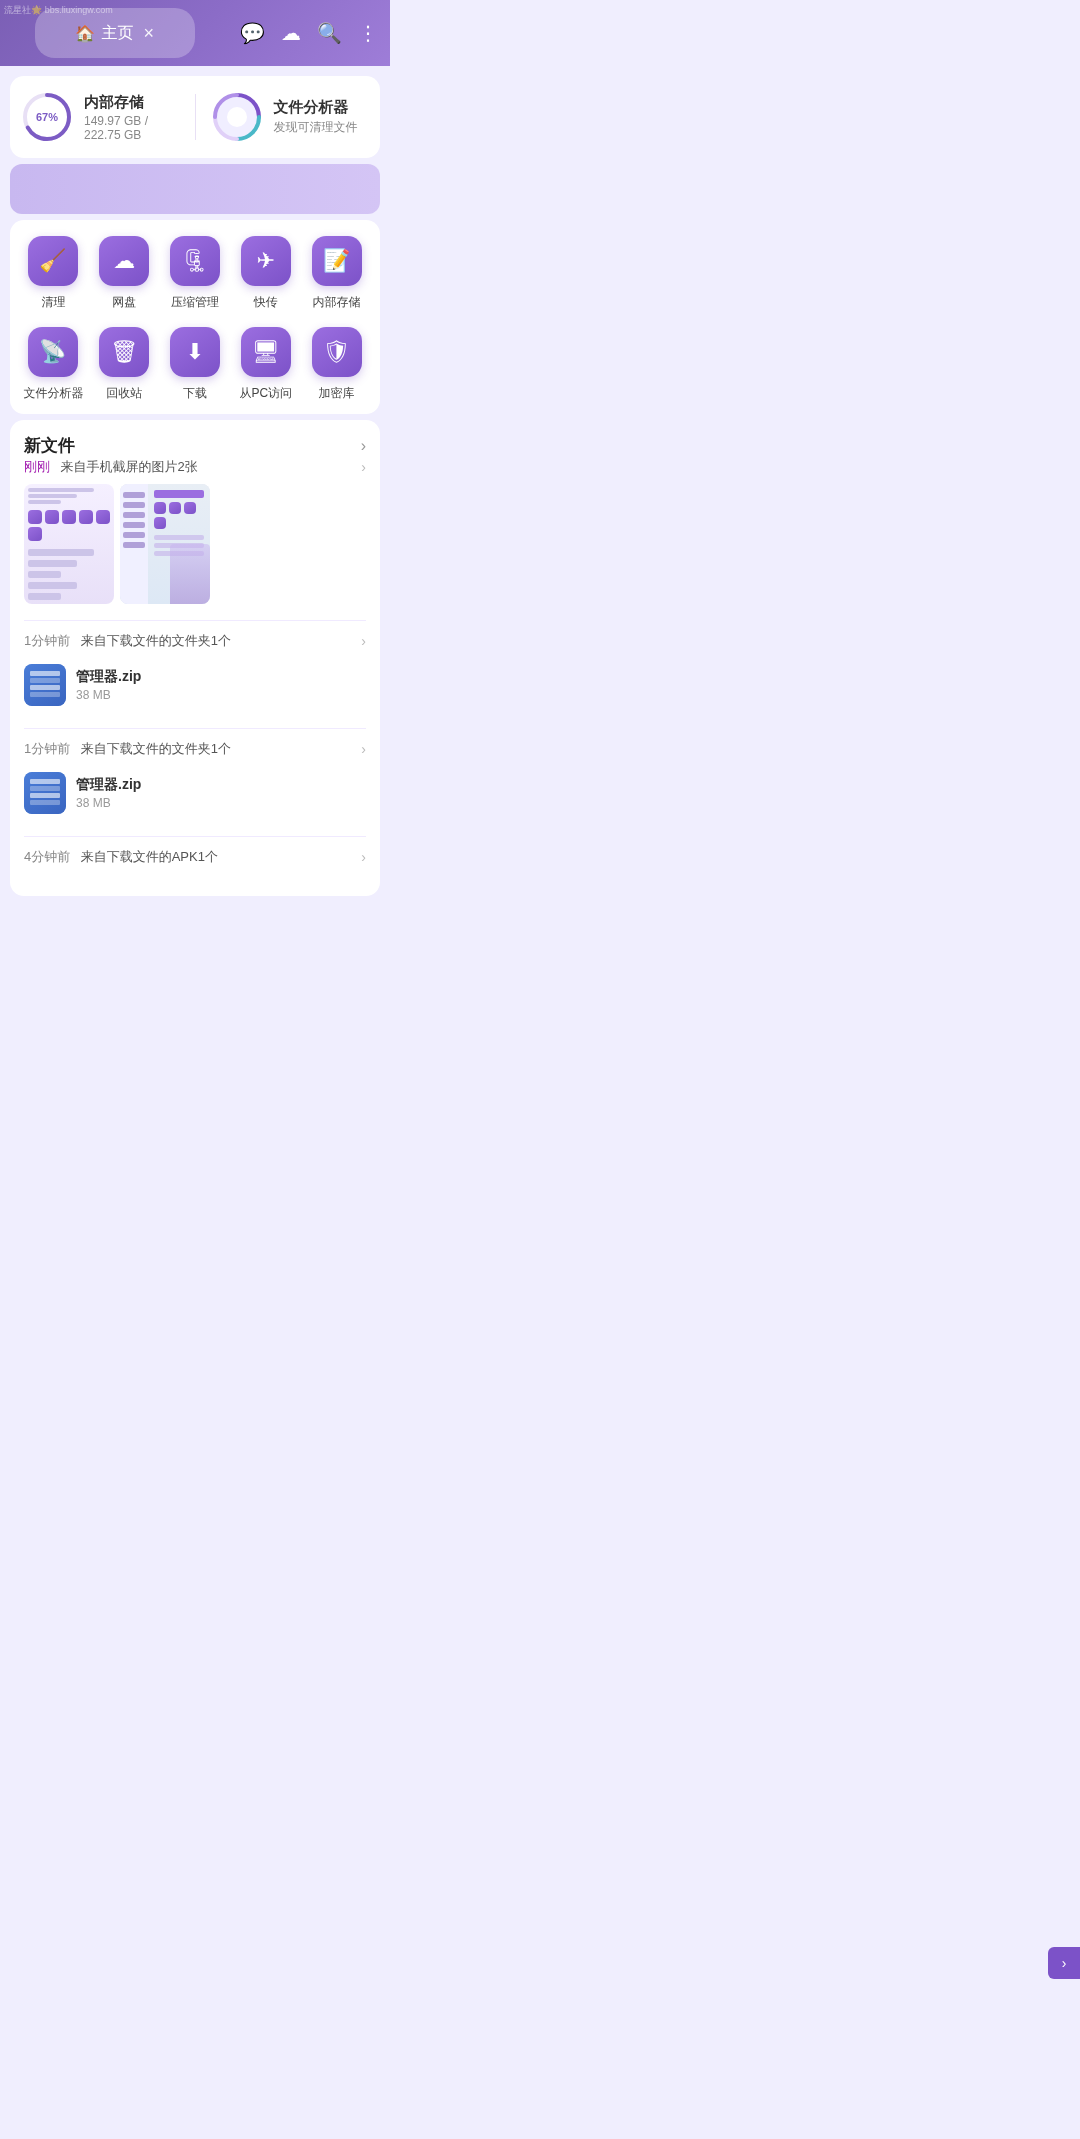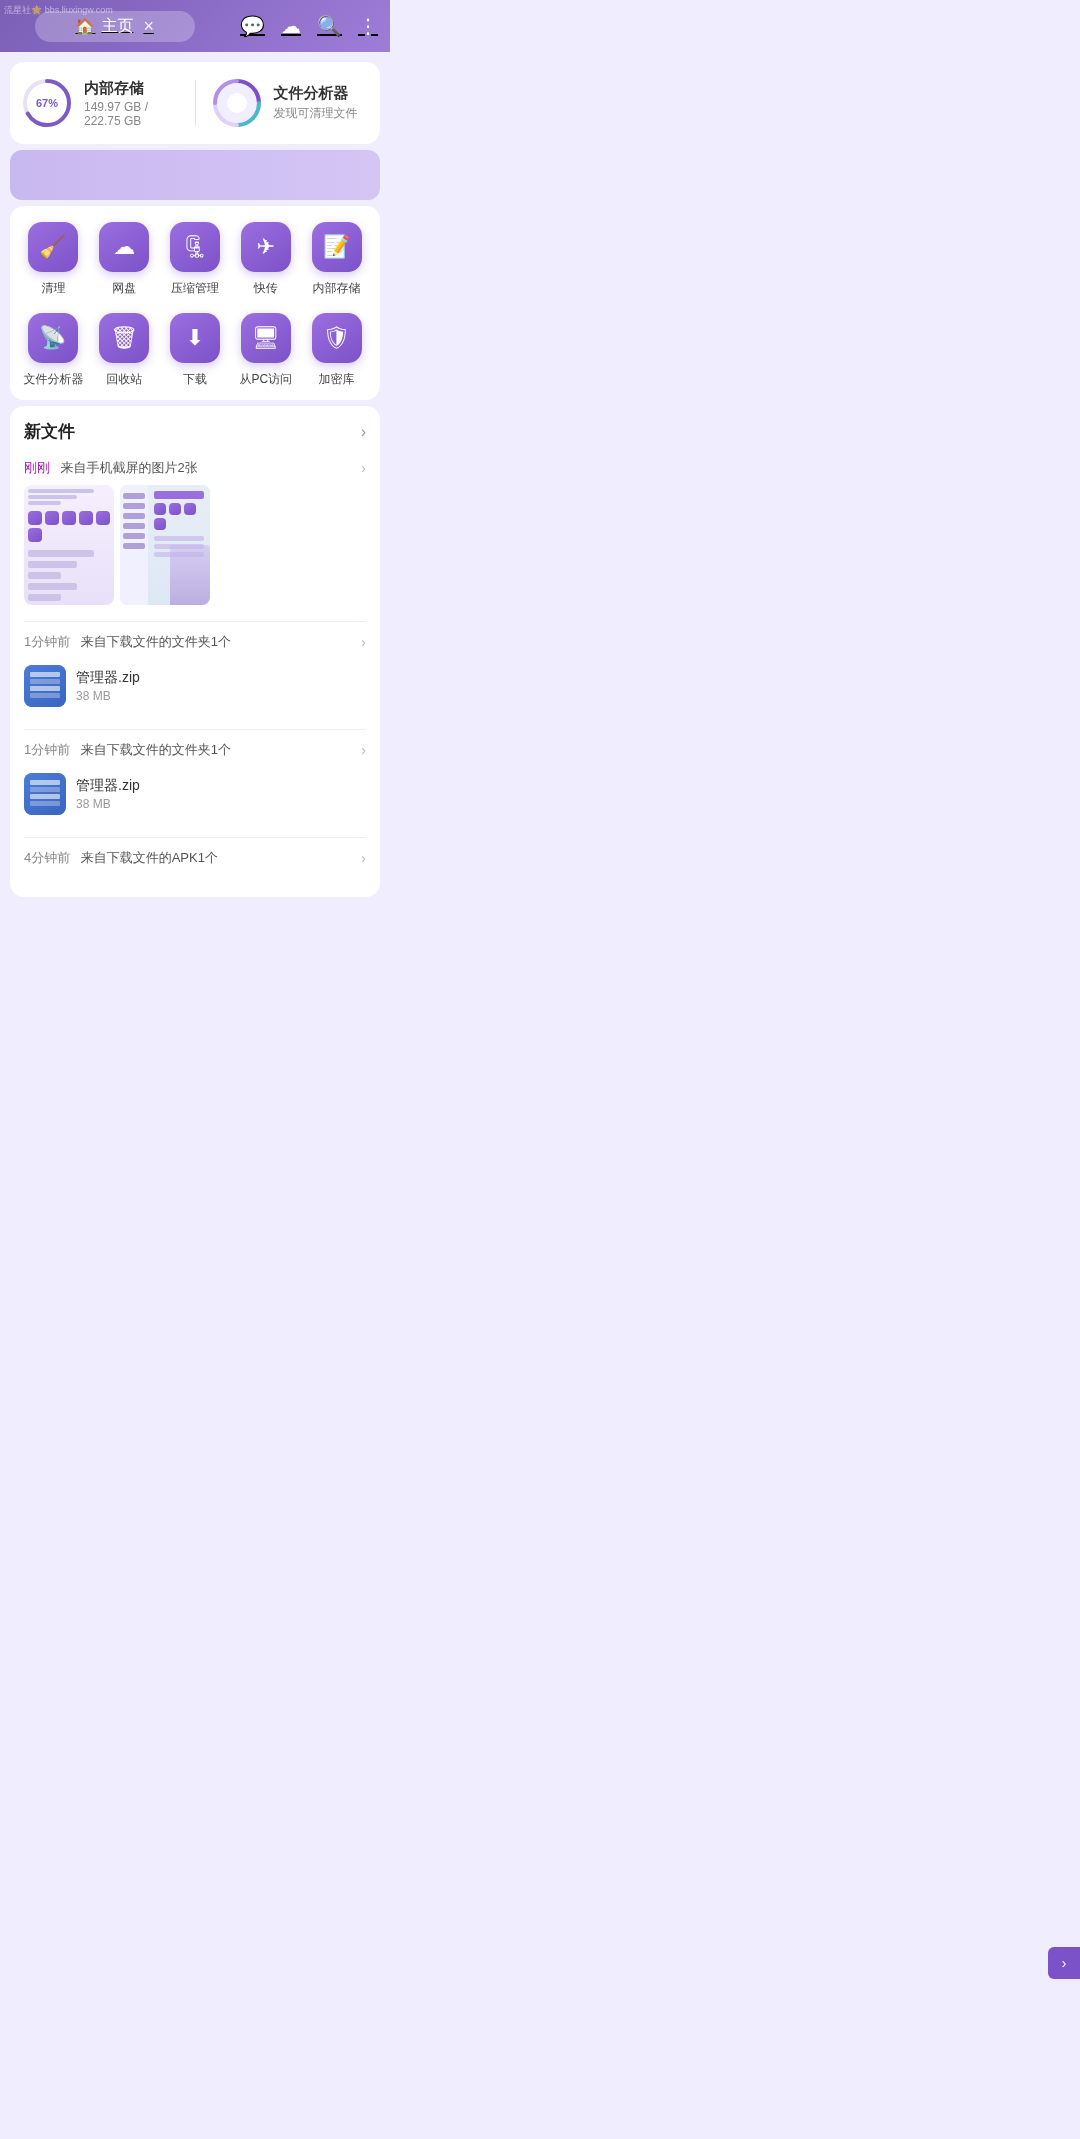--- a/index.html
+++ b/index.html
@@ -10,25 +10,23 @@
       font-family: 'PingFang SC', 'Microsoft YaHei', sans-serif;
       background: #f0eefe;
       overflow-x: hidden;
       position: relative;
     }
 
     
     .nav-bar {
       background: linear-gradient(135deg, #7b5fb5 0%, #8b6cc7 50%, #9e7dd8 100%);
       display: flex;
-      align-items: center;
       padding: 8px 12px;
-      height: 52px;
+      height: 66px;
       position: relative;
-      text-decoration: underline;
     }
     .nav-watermark {
       position: absolute;
       top: 4px;
       left: 0;
       font-size: 9px;
       color: rgba(255,255,255,0.5);
       padding-left: 4px;
     }
     .nav-tab-active {
@@ -190,21 +188,21 @@
     .new-files-section {
       background: white;
       margin: 6px 10px;
       border-radius: 14px;
       padding: 14px;
     }
     .section-header {
       display: flex;
       align-items: center;
       justify-content: space-between;
-      margin-bottom: 15px;
+      margin-bottom: 0;
     }
     .section-title {
       font-size: 17px;
       font-weight: 700;
       color: #222;
     }
     .section-arrow {
       color: #999;
       font-size: 16px;
     }
@@ -354,21 +352,21 @@
       height: 5px;
       background: rgba(255,255,255,0.6);
       margin-bottom: 2px;
       border-radius: 1px;
     }
     .zip-stripe.dark {
       background: rgba(255,255,255,0.3);
     }
     .file-info h4 {
       font-size: 14px;
-      font-weight: 400;
+      font-weight: 700;
       color: #333;
     }
     .file-info p {
       font-size: 12px;
       color: #999;
       margin-top: 2px;
     }
 
     .file-group-divider {
       height: 1px;

